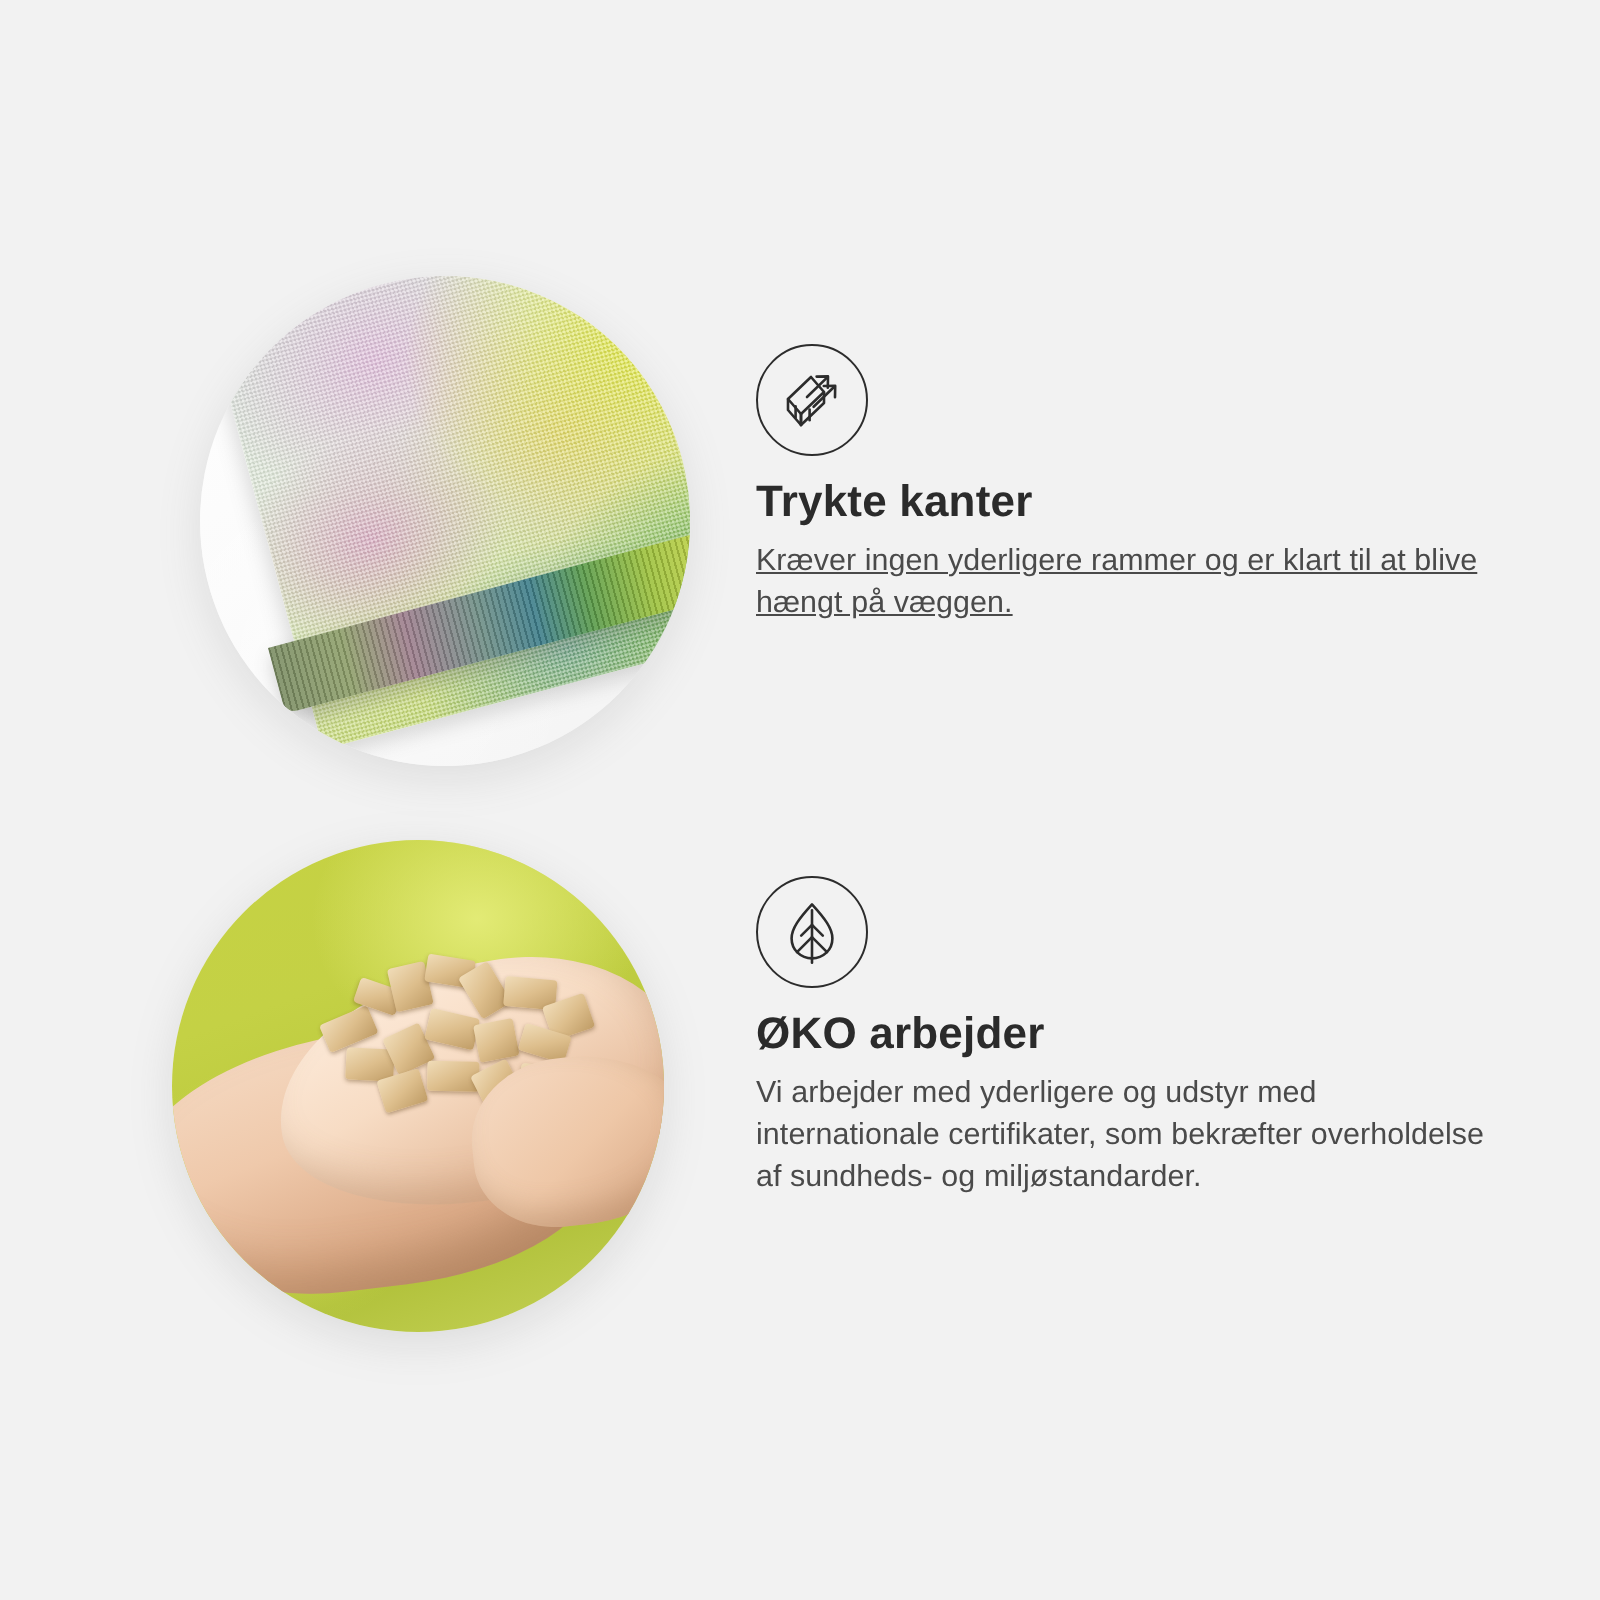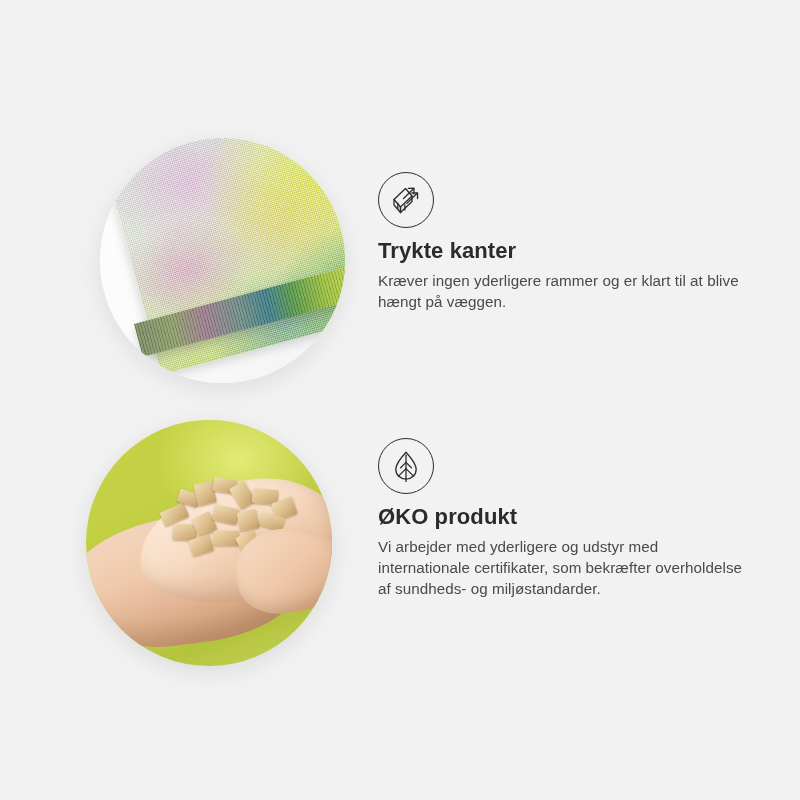--- a/index.html
+++ b/index.html
@@ -201,21 +201,21 @@
     font-size: 15.2px;
     font-weight: 400;
     color: #4a4a4a;
     line-height: 21px;
     letter-spacing: 0.05px;
     max-width: 372px;
   }
 
   .f1-icon { position: absolute; left: 0; top: 52px; }
   .f1-title { position: absolute; left: 0; top: 118px; }
-  .f1-desc  { position: absolute; left: 0; top: 150px; }
+  .f1-desc  { position: absolute; left: 0; top: 150px; text-decoration: underline; }
 
   .f2-icon { position: absolute; left: 0; top: 28px; }
   .f2-title { position: absolute; left: 0; top: 94px; }
   .f2-desc  { position: absolute; left: 0; top: 126px; }
 </style>
 </head>
 <body>
 
 <div class="page">
 
@@ -291,19 +291,19 @@
 
           <path d="M17 6.2 L17 32.4"></path>
 
           <path d="M17 13.4 L11.6 18.8"></path>
           <path d="M17 13.4 L22.4 18.8"></path>
           <path d="M17 19.6 L9.5 27.1"></path>
           <path d="M17 19.6 L24.5 27.1"></path>
         </svg>
       </div>
 
-      <h2 class="feature-title f2-title">ØKO produkt</h2>
+      <h2 class="feature-title f2-title">ØKO arbejder</h2>
 
       <p class="feature-desc f2-desc">Vi arbejder med yderligere og udstyr med internationale certifikater, som bekræfter overholdelse af sundheds- og miljøstandarder.</p>
     </div>
   </section>
 
 </div>
 
 </body></html>

